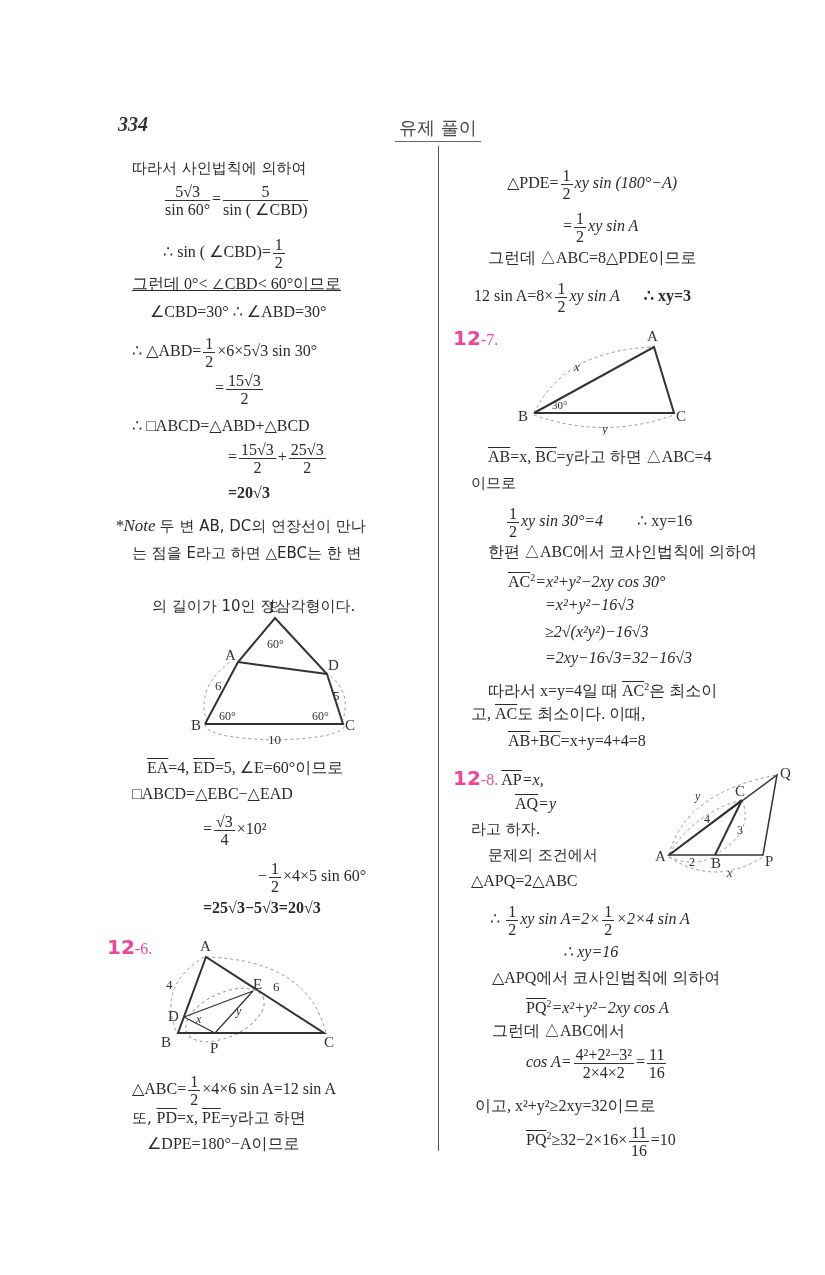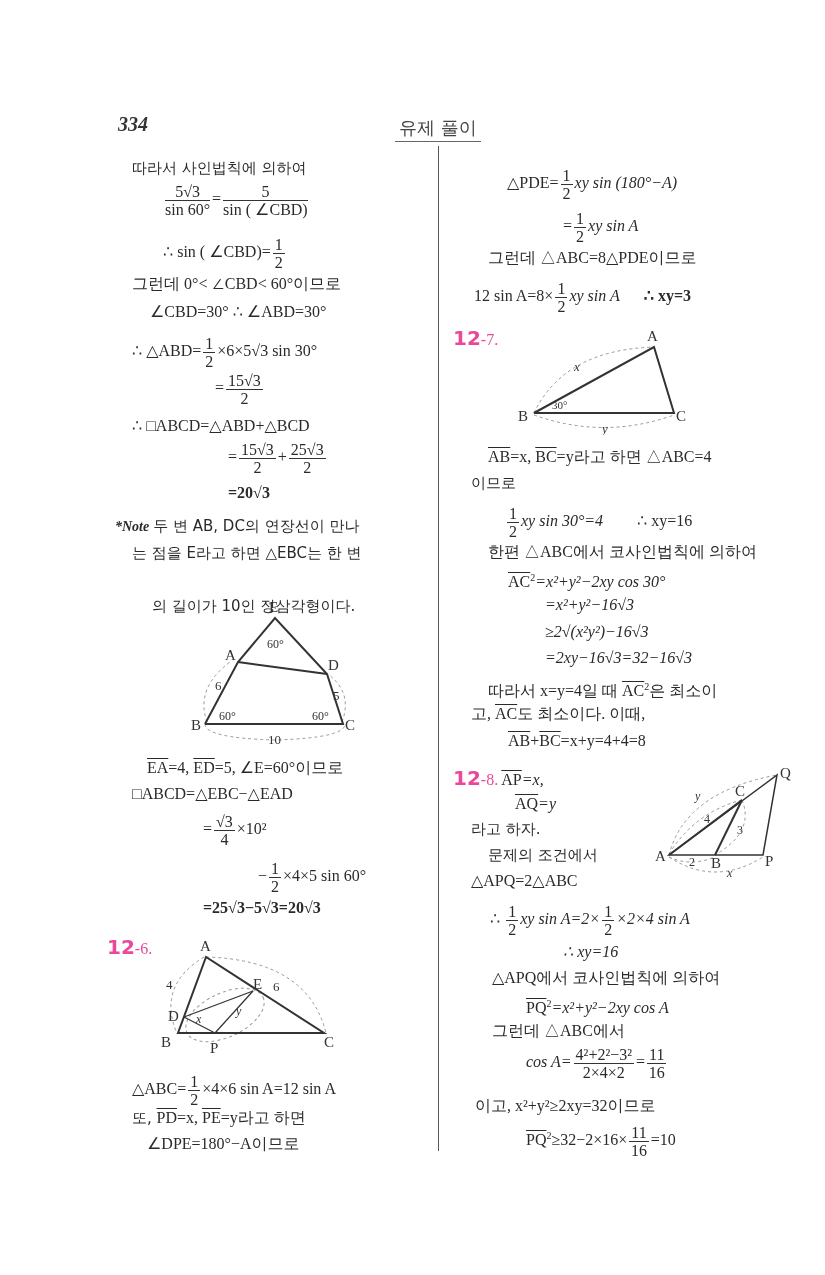--- a/index.html
+++ b/index.html
@@ -13,41 +13,41 @@
   .line { position:absolute; white-space:nowrap; font-size:16px; line-height:20px; font-family:"Liberation Serif", serif; }
   .ko { font-family:"DejaVu Sans", sans-serif; font-size:15px; }
   .frac { display:inline-block; vertical-align:middle; text-align:center; margin:0 2px; }
   .frac > span { display:block; line-height:17px; }
   .frac > span.num { border-bottom:1px solid #333; padding:0 2px; }
   .ov { text-decoration:overline; }
   .it { font-style:italic; }
   .b { font-weight:bold;text-align:center; }
   .prob { font-family:"DejaVu Sans", sans-serif; font-weight:bold; font-size:20px; color:#ec4899; }
   .prob small { font-family:"Liberation Serif", serif; font-weight:normal; font-size:16px; }
-  .note { font-weight:bold; font-style:italic; font-size:14px; }
+  .note { font-weight:normal; font-style:italic; font-size:17px; }
   svg text { font-family:"Liberation Serif", serif; fill:#333; }
 </style>
 </head>
 <body>
 
 <div class="page-num">334</div>
 <div class="running-title">유제 풀이</div>
 <div class="divider"></div>
 
 <div class="line ko" style="left:132px;top:158px;">따라서 사인법칙에 의하여</div>
 
 <div class="line" style="left:163px;top:183px;">
   <span class="frac"><span class="num">5√3</span><span>sin 60°</span></span><span>=</span><span class="frac"><span class="num">5</span><span>sin ( ∠CBD)</span></span>
 </div>
 
 <div class="line" style="left:163px;top:236px;">
   <span>∴ sin ( ∠CBD)=</span><span class="frac"><span class="num">1</span><span>2</span></span>
 </div>
 
-<div class="line" style="left:132px;top:274px;">그런데 0°&lt; ∠CBD&lt; 60°이므로</div>
+<div class="line" style="left:132px;top:274px;text-decoration:underline;">그런데 0°&lt; ∠CBD&lt; 60°이므로</div>
 <div class="line" style="left:150px;top:302px;">∠CBD=30°     ∴ ∠ABD=30°</div>
 
 <div class="line" style="left:132px;top:335px;">
   <span>∴ △ABD=</span><span class="frac"><span class="num">1</span><span>2</span></span><span>×6×5√3 sin 30°</span>
 </div>
 
 <div class="line" style="left:215px;top:372px;">
   <span>=</span><span class="frac"><span class="num">15√3</span><span>2</span></span>
 </div>
 

